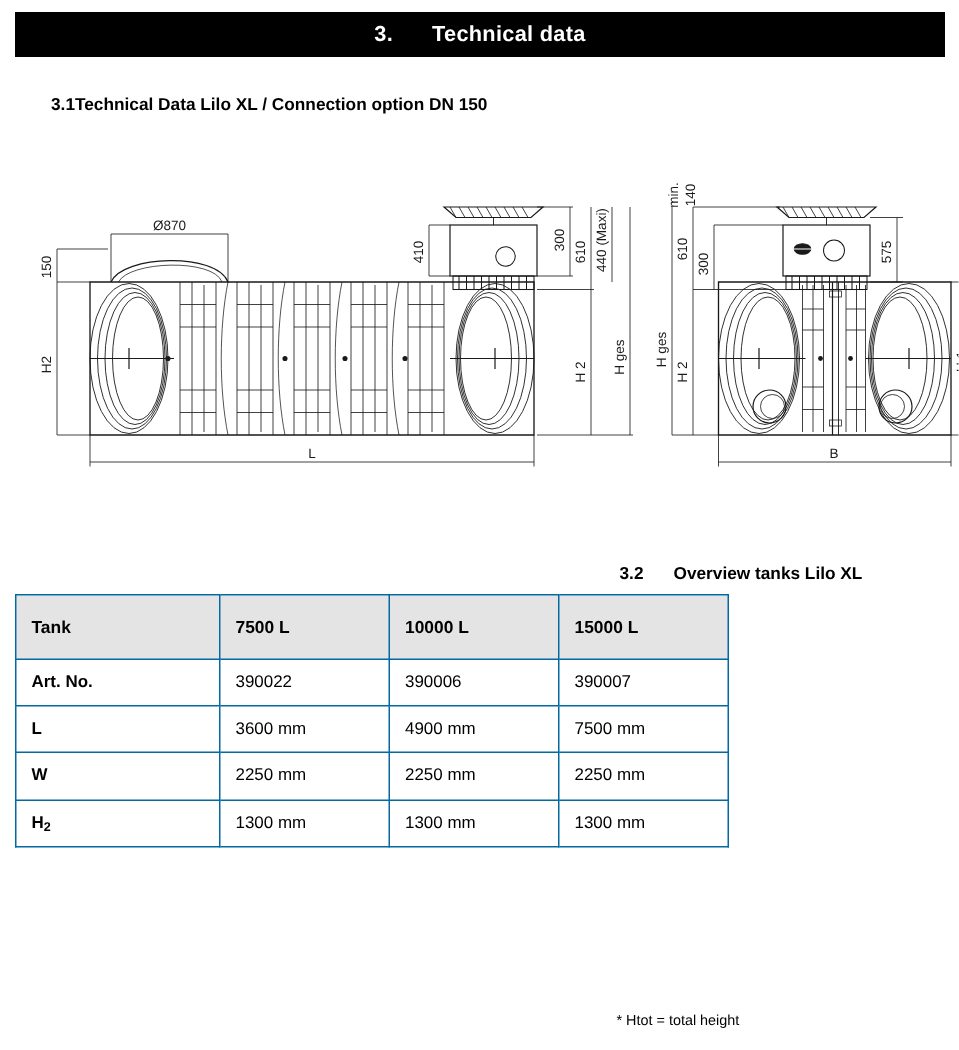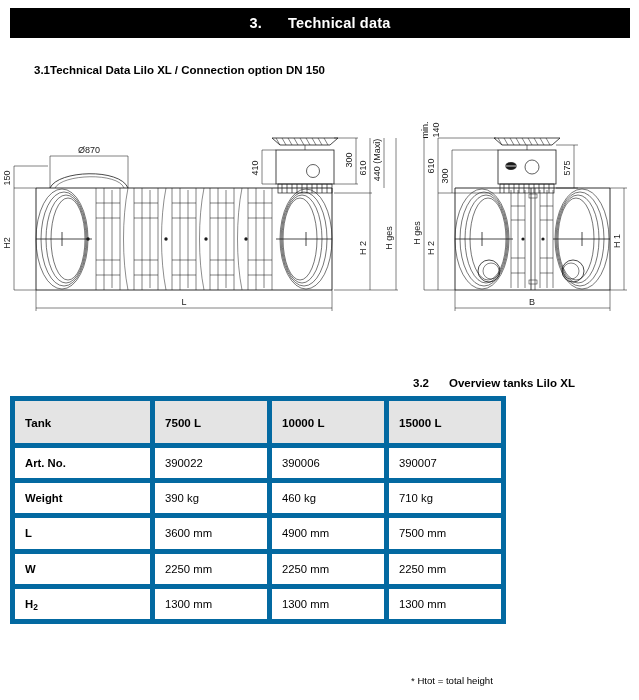--- a/index.html
+++ b/index.html
@@ -21,33 +21,33 @@
   .header-title{font-size:14.5px;font-weight:bold;margin-left:26px;letter-spacing:.2px;}
 
   
   .sec-head{position:absolute;font-size:11.5px;font-weight:bold;white-space:nowrap;}
   .sec-31{left:16px;top:64px;text-align:right;}
   .sec-31 .num{display:inline-block;width:34px;}
   .sec-32{left:413px;top:377px;}
   .sec-32 .num{display:inline-block;width:36px;}
 
   
-  .draw{position:absolute;}
+  .draw{position:absolute;margin-left:24px;}
   #drawing-left{left:0px;top:108px;width:410px;height:215px;}
   #drawing-right{left:410px;top:108px;width:229px;height:215px;}
   .draw svg{display:block;}
 
   
   .tbl-wrap{position:absolute;left:10px;top:396px;width:393px;}
   table.spec{
     border-collapse:collapse;width:393px;
     table-layout:fixed;
   }
   table.spec td{
-    border:5px solid #0369a1;
+    border:1px solid #0369a1;
     height:30.2px;
     font-size:11.3px;
     padding:0 10px;
     vertical-align:middle;
   }
   table.spec tr.hdr td{
     background:#e4e4e4;
     font-weight:bold;
     height:42px;
     font-size:11.6px;
@@ -342,26 +342,20 @@
           <td class="val">10000 L</td>
           <td class="val">15000 L</td>
         </tr>
         <tr>
           <td class="lbl"><span>Art. No.</span></td>
           <td class="val">390022</td>
           <td class="val">390006</td>
           <td class="val">390007</td>
         </tr>
         <tr>
-          <td class="lbl"><span>Weight</span></td>
-          <td class="val">390 kg</td>
-          <td class="val">460 kg</td>
-          <td class="val">710 kg</td>
-        </tr>
-        <tr>
           <td class="lbl"><span>L</span></td>
           <td class="val">3600 mm</td>
           <td class="val">4900 mm</td>
           <td class="val">7500 mm</td>
         </tr>
         <tr>
           <td class="lbl"><span>W</span></td>
           <td class="val">2250 mm</td>
           <td class="val">2250 mm</td>
           <td class="val">2250 mm</td>

